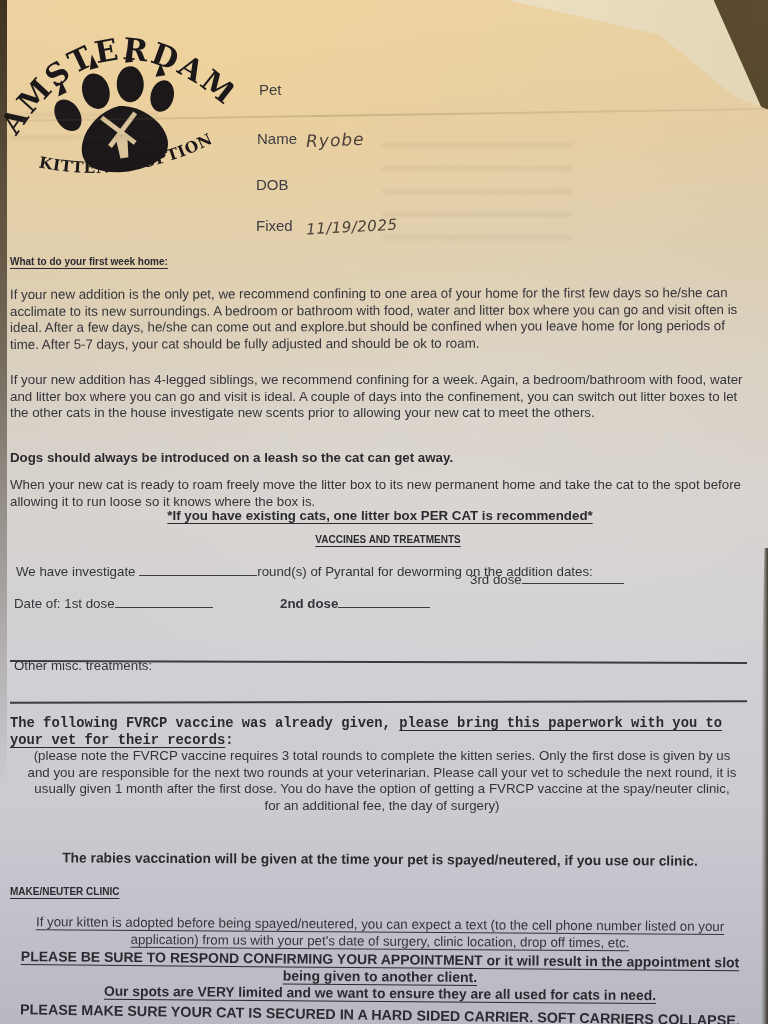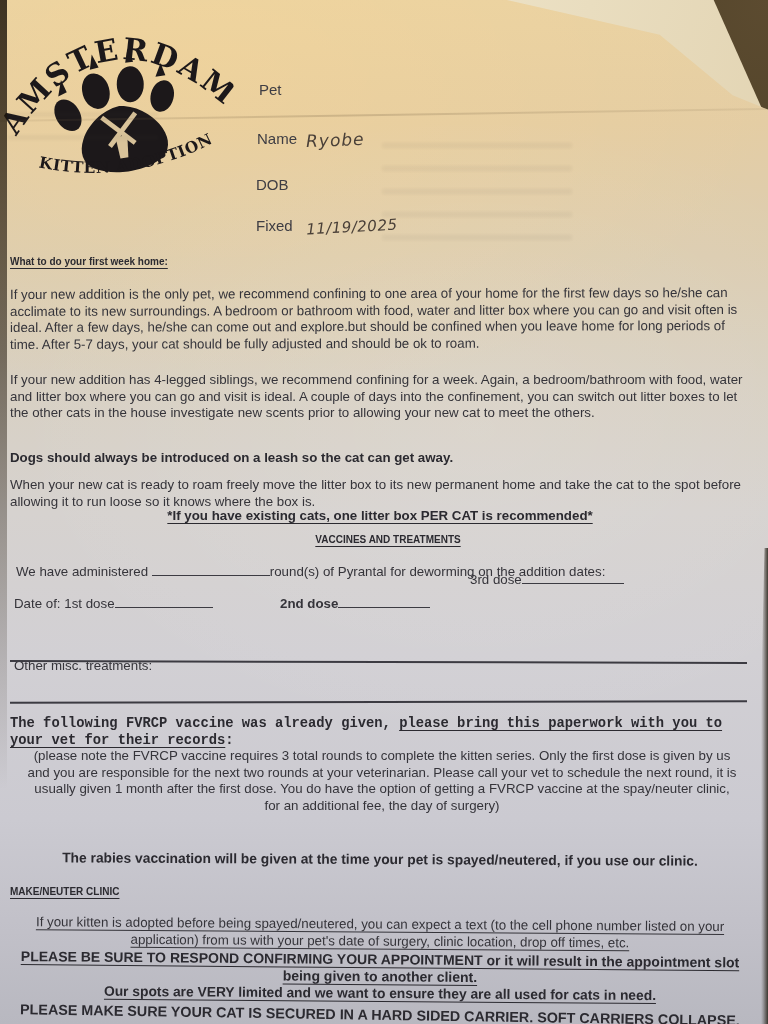--- a/index.html
+++ b/index.html
@@ -98,21 +98,21 @@
 
   <div class="txt b u h1" style="top:254px;">What to do your first week home:</div>
   <div class="txt" style="top:286px;transform:rotate(-0.15deg);">If your new addition is the only pet, we recommend confining to one area of your home for the first few days so he/she can acclimate to its new surroundings.  A bedroom or bathroom with food, water and litter box where you can go and visit often is ideal.  After a few days, he/she can come out and explore.but should be confined when you leave home for long periods of time.  After 5-7 days, your cat should be fully adjusted and should be ok to roam.</div>
   <div class="txt" style="top:372px;">If your new addition has 4-legged siblings, we recommend confining for a week.  Again, a bedroom/bathroom with food, water and litter box where you can go and visit is ideal.  A couple of days into the confinement, you can switch out litter boxes to let the other cats in the house investigate new scents prior to allowing your new cat to meet the others.</div>
   <div class="txt b" style="top:450px;">Dogs should always be introduced on a leash so the cat can get away.</div>
   <div class="txt" style="top:477px;">When your new cat is ready to roam freely move the litter box to its new permanent home and take the cat to the spot before allowing it to run loose so it knows where the box is.</div>
   <div class="txt b u ctr" style="top:508px;text-decoration:underline;">*If you have existing cats, one litter box PER CAT is recommended*</div>
 
   <div class="txt b u h1" style="top:532px;left:18px;text-align:center;">VACCINES AND TREATMENTS</div>
   <div class="txt" style="top:562px;left:16px;">
-    <span>We have administered</span>
+    <span>We have investigate</span>
     <span class="blank" style="width:118px;"></span><span>round(s) of Pyrantal for deworming on the addition dates:</span>
   </div>
   <div>
     <div class="txt" style="top:594px;left:14px;width:260px;">
       <span>Date of: 1st dose</span><span class="blank" style="width:98px;"></span>
     </div>
     <div class="txt" style="top:594px;left:280px;width:200px;font-weight:bold;">
       <span>2nd dose</span><span class="blank" style="width:92px;"></span>
     </div>
     <div class="txt" style="top:570px;left:470px;width:220px;">

